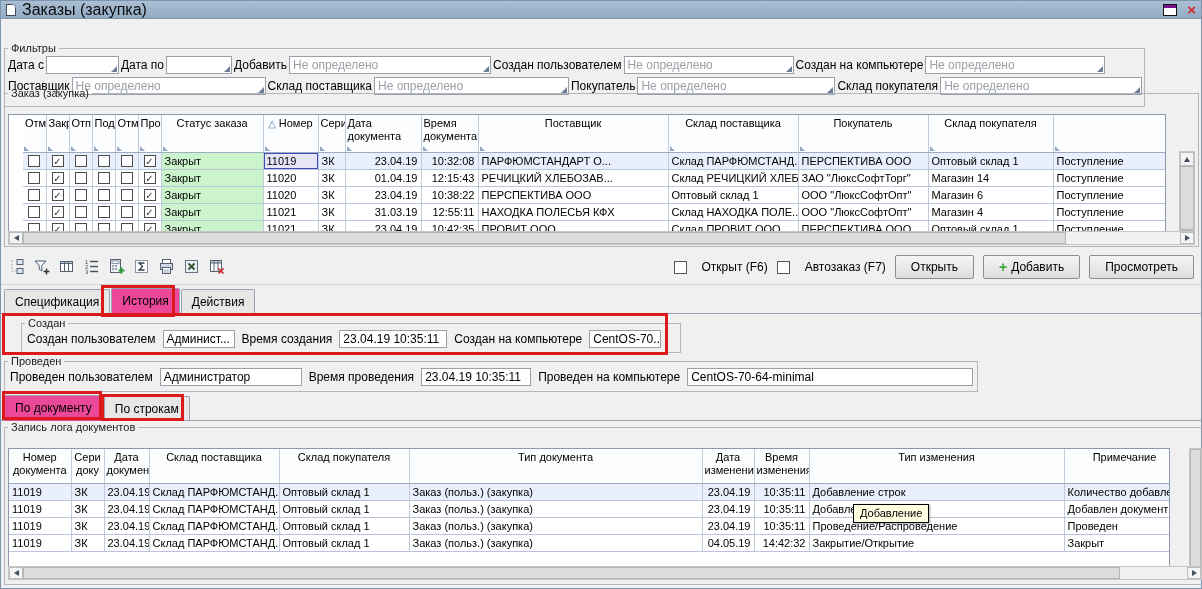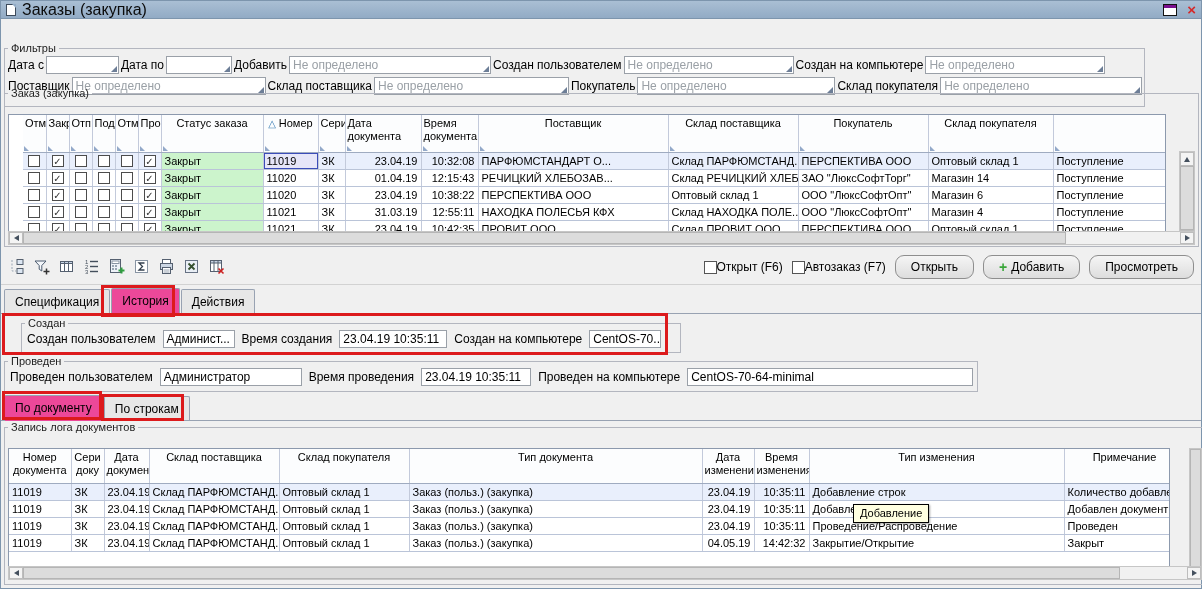--- a/index.html
+++ b/index.html
@@ -78,24 +78,24 @@
   .ord-vscroll { right:3px; top:52px; height:94px; }
   .ord-hscroll { left:3px; right:3px; bottom:1px; }
   .ord-hscroll .thumb { width:88%; }
   .ord-hscroll .track { flex:1 1 auto; }
 
   
   .toolbar { position:absolute; left:0; top:248px; width:100%; height:36px; border-bottom:1px solid #d2d2d2; }
   .ticons { position:absolute; left:5px; top:7px; display:flex; gap:3px; }
   .ticon { width:22px; height:22px; display:inline-flex; align-items:center; justify-content:center; }
   .tb-right { position:absolute; right:7px; top:0; height:36px; display:flex; align-items:center; gap:9px; }
-  .cbx { display:flex; align-items:flex-end; gap:0; }
+  .cbx { display:flex; align-items:flex-end; gap:15px; }
   .cbx .box { width:13px; height:13px; border:1px solid #555; background:#fff; }
   .btn { height:24px; padding:0 15px; border:1px solid #8e8e8e; background:linear-gradient(to bottom,#f5f5f5,#dddddd);
-    font-size:12px; display:flex; align-items:center; border-radius:9px; }
+    font-size:12px; display:flex; align-items:center; border-radius:2px; }
   .btn .plus { color:var(--plus-green); font-weight:bold; margin-right:4px; font-size:14px; }
 
   
   .tabstrip { position:absolute; left:0; width:100%; height:28px; padding-left:3px;
     border-bottom:1px solid #98a2b2; display:flex; align-items:flex-end; }
   .main-tabs { top:285px; }
   .sub-tabs { top:392px; }
   .tab { padding:5px 10px 4px; margin-right:1px; background:#e7e7e7; border:1px solid #98a2b2;
     border-bottom:none; font-size:12px; border-radius:2px 2px 0 0; }
   .tab.active { background:#ec4899; margin-bottom:-1px; padding-bottom:6px; }

